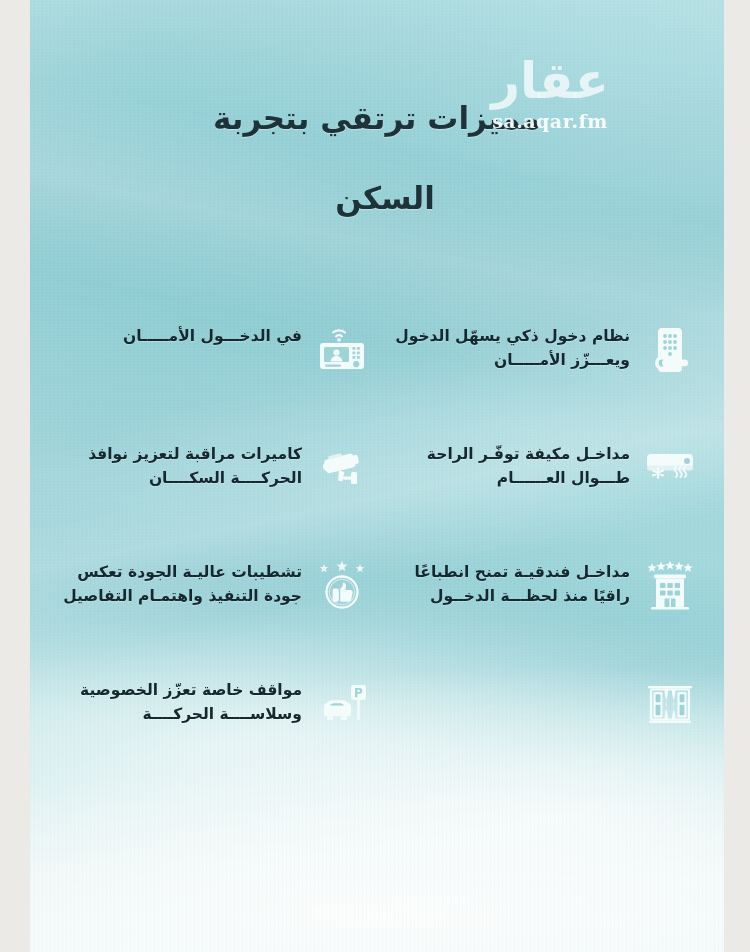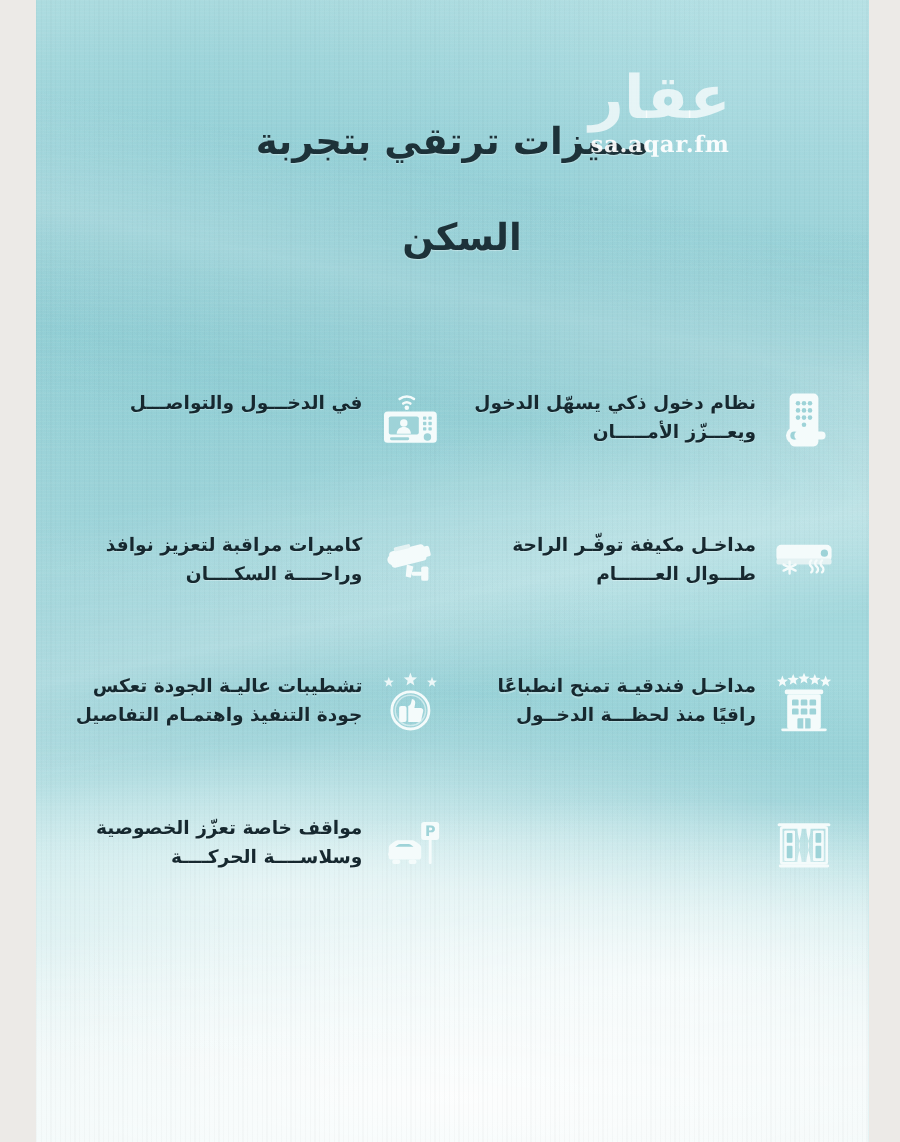--- a/index.html
+++ b/index.html
@@ -226,21 +226,21 @@
               <rect x="37.5" y="28.5" width="2.8" height="2.8" rx=".6"></rect>
               <rect x="42" y="28.5" width="2.8" height="2.8" rx=".6"></rect>
               <rect x="37.5" y="33" width="2.8" height="2.8" rx=".6"></rect>
               <rect x="42" y="33" width="2.8" height="2.8" rx=".6"></rect>
               <circle cx="41.2" cy="41.2" r="3.1"></circle>
               <rect x="10" y="41.4" width="16" height="2.4" rx="1.2"></rect>
             </g>
           </svg>
         </div>
         <div class="f-text">
-          <span class="l2">في الدخـــول والتواصـــل</span>
+          <span class="l2">في الدخـــول الأمـــــان</span>
         </div>
       </div>
 
       <div class="feature">
         <div class="f-icon">
           <svg width="54" height="54" viewBox="0 0 54 54" aria-hidden="true">
             <rect class="ico-fill" x="4" y="13" width="46" height="14" rx="4"></rect>
             <rect class="ico-fill-2" x="4" y="24.5" width="46" height="5" rx="2.2"></rect>
             <circle class="ico-hole" cx="44" cy="20" r="3"></circle>
             <g class="ico-stroke" stroke-width="1.9" stroke-linecap="round">
@@ -268,21 +268,21 @@
               <circle class="ico-fill" cx="13" cy="22" r="4.4"></circle>
               <rect class="ico-fill-2" x="16" y="12.4" width="14" height="3.4" rx="1.6"></rect>
             </g>
             <path class="ico-fill" d="M24 29.5l5.5 1.6-2.2 9.4-4.2-1.1z"></path>
             <rect class="ico-fill" x="36" y="31" width="6" height="12" rx="1.6"></rect>
             <rect class="ico-fill" x="28" y="35.5" width="9" height="3.2" rx="1.4"></rect>
           </svg>
         </div>
         <div class="f-text">
           <span>كاميرات مراقبة لتعزيز نوافذ</span>
-          <span class="l2">وراحــــة السكــــان</span>
+          <span class="l2">الحركــــة السكــــان</span>
         </div>
       </div>
 
       <div class="feature">
         <div class="f-icon">
           <svg width="54" height="54" viewBox="0 0 54 54" aria-hidden="true">
             <g class="ico-fill">
               <polygon points="9,4 10.3,7.2 13.7,7.4 11.1,9.6 11.9,13 9,11.1 6.1,13 6.9,9.6 4.3,7.4 7.7,7.2"></polygon>
               <polygon points="18,2.6 19.3,5.8 22.7,6 20.1,8.2 20.9,11.6 18,9.7 15.1,11.6 15.9,8.2 13.3,6 16.7,5.8"></polygon>
               <polygon points="27,1.6 28.3,4.8 31.7,5 29.1,7.2 29.9,10.6 27,8.7 24.1,10.6 24.9,7.2 22.3,5 25.7,4.8"></polygon>

